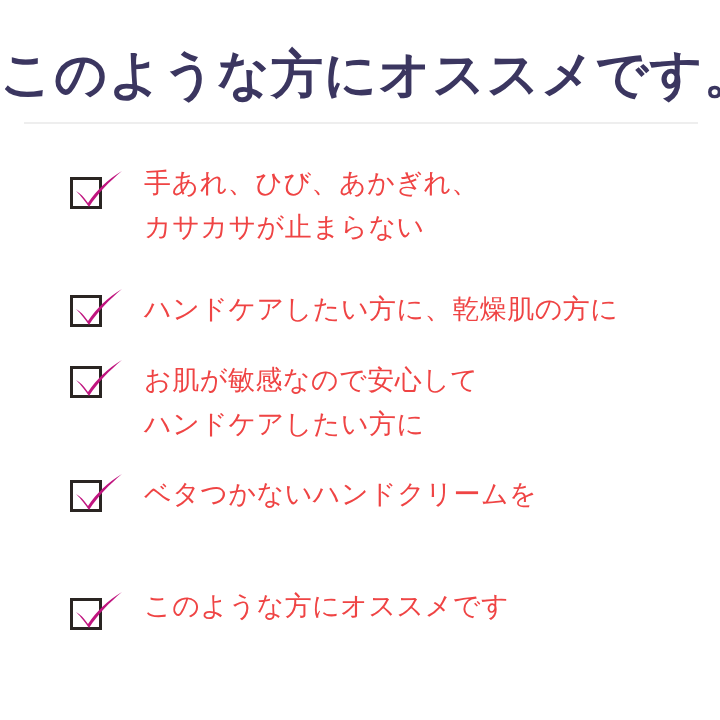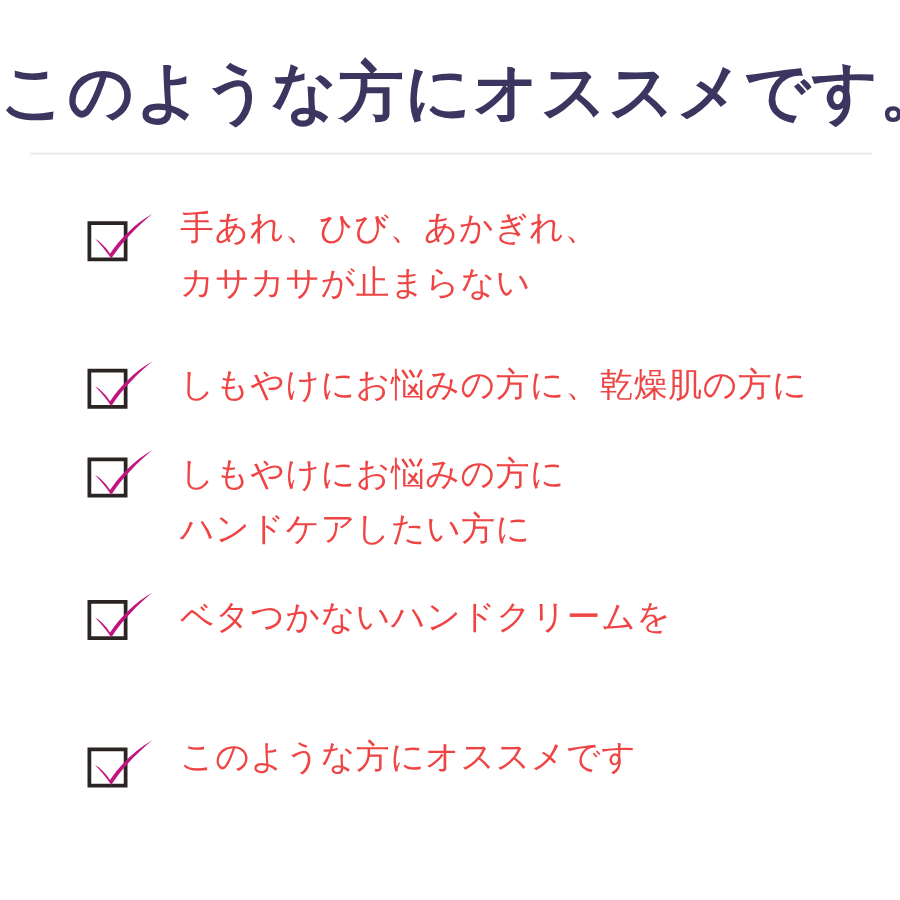--- a/index.html
+++ b/index.html
@@ -30,31 +30,31 @@
       <div>カサカサが止まらない</div>
     </div>
   </div>
 
   <div class="item" style="top:295px;">
     <div class="box" style="top:0px;"></div>
     <svg class="check" viewBox="0 0 52 44" style="top:-10px;">
       <path d="M4 24 C8 26,12 30,16 36 C24 24,36 12,50 4 C38 14,26 26,17 40 C13 34,9 29,4 24 Z" fill="#c0157f"></path>
     </svg>
     <div class="text" style="top:-8px;">
-      <div>しもやけにお悩みの方に、乾燥肌の方に</div>
+      <div>ハンドケアしたい方に、乾燥肌の方に</div>
     </div>
   </div>
 
   <div class="item" style="top:366px;">
     <div class="box" style="top:0px;"></div>
     <svg class="check" viewBox="0 0 52 44" style="top:-10px;">
       <path d="M4 24 C8 26,12 30,16 36 C24 24,36 12,50 4 C38 14,26 26,17 40 C13 34,9 29,4 24 Z" fill="#c0157f"></path>
     </svg>
     <div class="text" style="top:-8px;">
-      <div>しもやけにお悩みの方に</div>
+      <div>お肌が敏感なので安心して</div>
       <div>ハンドケアしたい方に</div>
     </div>
   </div>
 
   <div class="item" style="top:480px;">
     <div class="box" style="top:0px;"></div>
     <svg class="check" viewBox="0 0 52 44" style="top:-10px;">
       <path d="M4 24 C8 26,12 30,16 36 C24 24,36 12,50 4 C38 14,26 26,17 40 C13 34,9 29,4 24 Z" fill="#c0157f"></path>
     </svg>
     <div class="text" style="top:-8px;text-align:center;">

